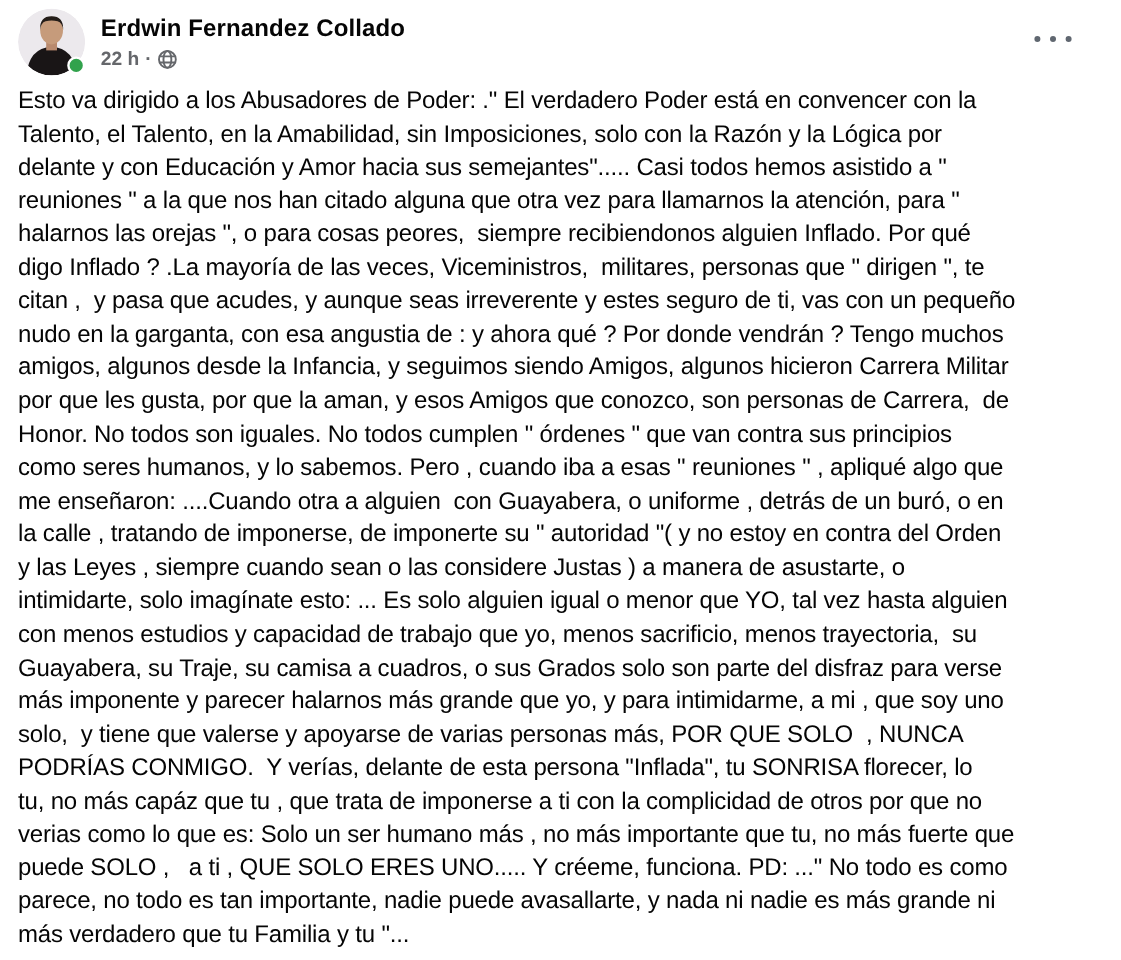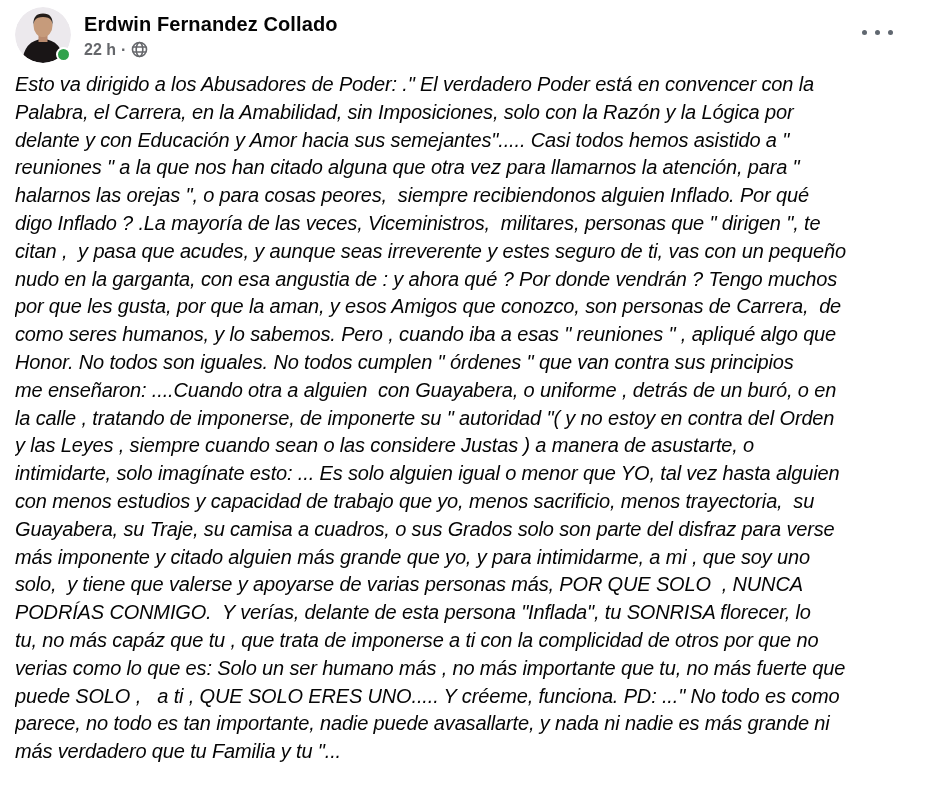--- a/index.html
+++ b/index.html
@@ -66,21 +66,20 @@
   .more-btn .dot {
     width: 5px; height: 5px;
     border-radius: 50%;
     background: #606770;
   }
 
   
   .post-body {
     padding: 8px 0 0 15px;
     width: 919px;
-    font-style: italic;
   }
   .post-body .line {
     font-size: 20px;
     line-height: 27.8px;
     letter-spacing: -0.15px;
     white-space: pre;
     color: #050505;
     overflow: hidden;
   }
 </style>
@@ -129,37 +128,38 @@
     <div class="more-btn">
       <span class="dot"></span>
       <span class="dot"></span>
       <span class="dot"></span>
     </div>
 
   </div>
 
   <div class="post-body">
       <div class="line">Esto va dirigido a los Abusadores de Poder: ." El verdadero Poder está en convencer con la</div>
-      <div class="line">Palabra, el Carrera, en la Amabilidad, sin Imposiciones, solo con la Razón y la Lógica por</div>
+      <div class="line">Talento, el Talento, en la Amabilidad, sin Imposiciones, solo con la Razón y la Lógica por</div>
       <div class="line">delante y con Educación y Amor hacia sus semejantes"..... Casi todos hemos asistido a "</div>
       <div class="line">reuniones " a la que nos han citado alguna que otra vez para llamarnos la atención, para "</div>
       <div class="line">halarnos las orejas ", o para cosas peores,  siempre recibiendonos alguien Inflado. Por qué</div>
       <div class="line">digo Inflado ? .La mayoría de las veces, Viceministros,  militares, personas que " dirigen ", te</div>
       <div class="line">citan ,  y pasa que acudes, y aunque seas irreverente y estes seguro de ti, vas con un pequeño</div>
       <div class="line">nudo en la garganta, con esa angustia de : y ahora qué ? Por donde vendrán ? Tengo muchos</div>
+      <div class="line">amigos, algunos desde la Infancia, y seguimos siendo Amigos, algunos hicieron Carrera Militar</div>
       <div class="line">por que les gusta, por que la aman, y esos Amigos que conozco, son personas de Carrera,  de</div>
+      <div class="line">Honor. No todos son iguales. No todos cumplen " órdenes " que van contra sus principios</div>
       <div class="line">como seres humanos, y lo sabemos. Pero , cuando iba a esas " reuniones " , apliqué algo que</div>
-      <div class="line">Honor. No todos son iguales. No todos cumplen " órdenes " que van contra sus principios</div>
       <div class="line">me enseñaron: ....Cuando otra a alguien  con Guayabera, o uniforme , detrás de un buró, o en</div>
       <div class="line">la calle , tratando de imponerse, de imponerte su " autoridad "( y no estoy en contra del Orden</div>
       <div class="line">y las Leyes , siempre cuando sean o las considere Justas ) a manera de asustarte, o</div>
       <div class="line">intimidarte, solo imagínate esto: ... Es solo alguien igual o menor que YO, tal vez hasta alguien</div>
       <div class="line">con menos estudios y capacidad de trabajo que yo, menos sacrificio, menos trayectoria,  su</div>
       <div class="line">Guayabera, su Traje, su camisa a cuadros, o sus Grados solo son parte del disfraz para verse</div>
-      <div class="line">más imponente y citado alguien más grande que yo, y para intimidarme, a mi , que soy uno</div>
+      <div class="line">más imponente y parecer halarnos más grande que yo, y para intimidarme, a mi , que soy uno</div>
       <div class="line">solo,  y tiene que valerse y apoyarse de varias personas más, POR QUE SOLO  , NUNCA</div>
       <div class="line">PODRÍAS CONMIGO.  Y verías, delante de esta persona "Inflada", tu SONRISA florecer, lo</div>
       <div class="line">tu, no más capáz que tu , que trata de imponerse a ti con la complicidad de otros por que no</div>
       <div class="line">verias como lo que es: Solo un ser humano más , no más importante que tu, no más fuerte que</div>
       <div class="line">puede SOLO ,   a ti , QUE SOLO ERES UNO..... Y créeme, funciona. PD: ..." No todo es como</div>
       <div class="line">parece, no todo es tan importante, nadie puede avasallarte, y nada ni nadie es más grande ni</div>
       <div class="line">más verdadero que tu Familia y tu "...</div>
     </div>
 
 </div>

